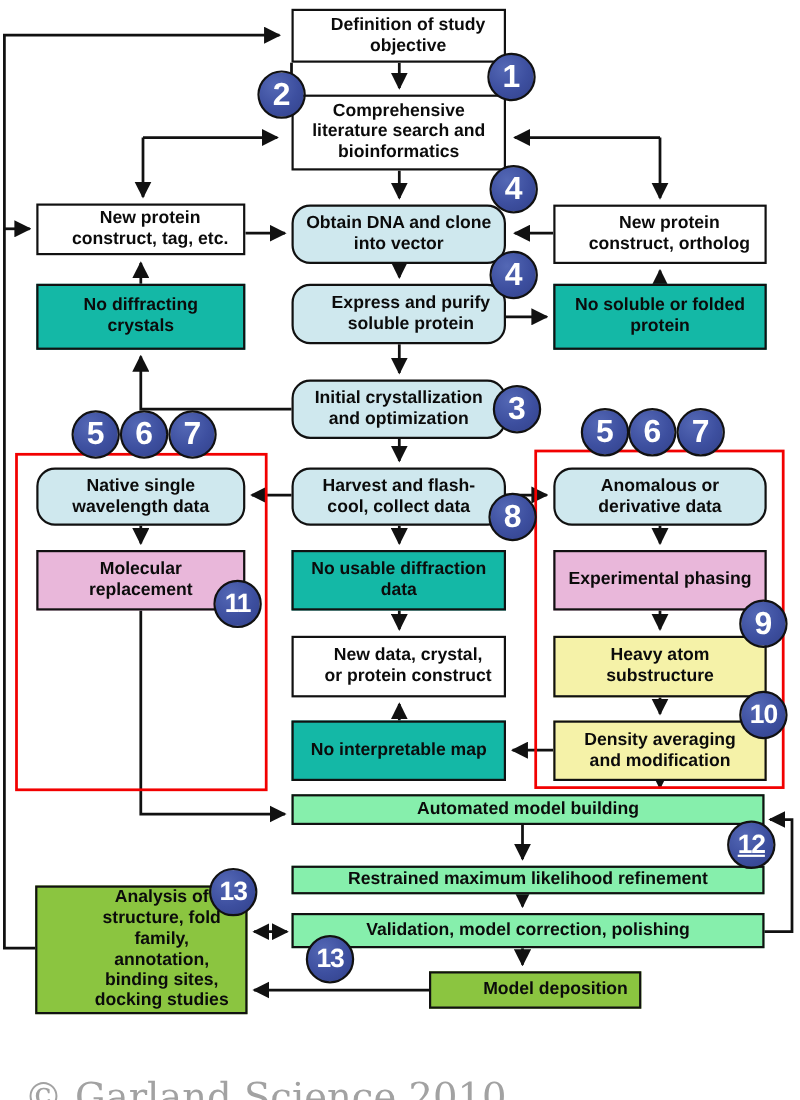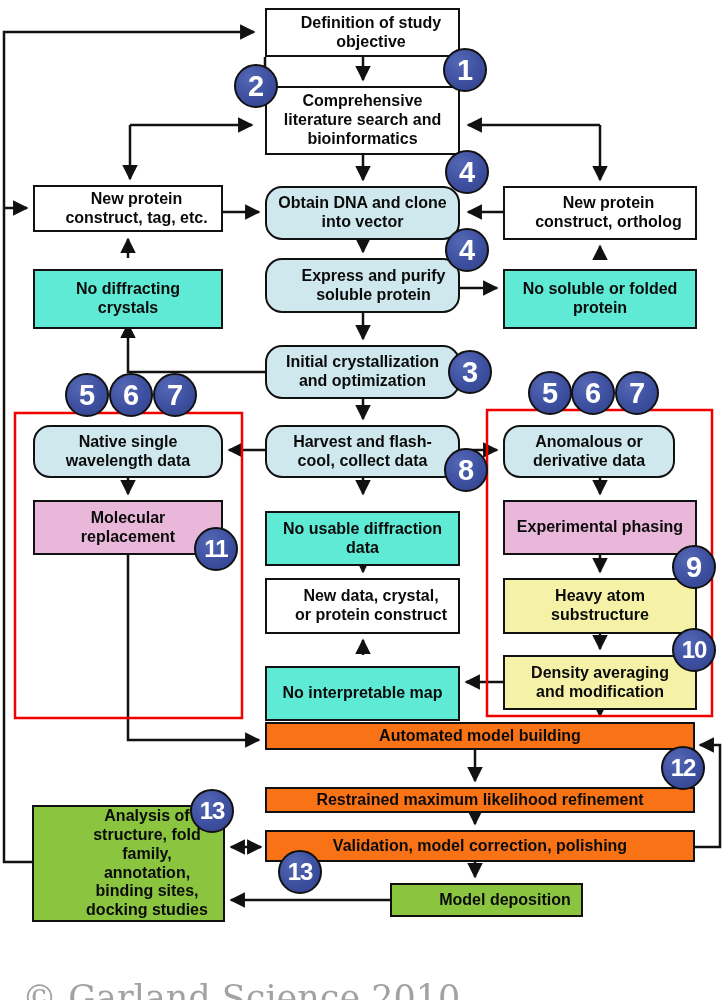--- a/index.html
+++ b/index.html
@@ -11,24 +11,24 @@
   svg.wires{position:absolute;left:0;top:0;z-index:1;}
   .node{
     position:absolute;box-sizing:border-box;z-index:2;
     border:2.5px solid #111;display:flex;align-items:center;justify-content:center;
     text-align:center;font-weight:bold;font-size:16px;line-height:1.17;color:#0b0b0b;
     padding:2px 10px;
   }
   .node.tight{padding:2px 16px;}
   .white{background:#ffffff;padding-left:27px;}
   .blue{background:#cfe8ee;border-radius:17px;}
-  .redbg{background:#5eead4;margin-top:11px;}
+  .redbg{background:#14b8a6;}
   .pink{background:#e9b7da;}
   .yellow{background:#f5f2a8;}
-  .pale{background:#f97316;}
+  .pale{background:#86efac;}
   .green{background:#8bc540;padding-left:47px;}
   .badge{
     position:absolute;z-index:3;border-radius:50%;
     background:radial-gradient(circle at 35% 30%, #5468b5 0%, #3d4f9f 55%, #32418a 100%);
     border:2.5px solid #111;color:#fff;box-sizing:border-box;
     display:flex;align-items:center;justify-content:center;
     font-weight:bold;font-size:29px;width:44px;height:44px;
   }
   .badge.two{font-size:24px;letter-spacing:-1px;}
   .copyright{
@@ -125,21 +125,21 @@
   <div class="node blue" style="left:265px;top:258px;width:195px;height:55px;padding-left:32px;">Express and purify soluble protein</div>
 
   <div class="node redbg" style="left:503px;top:258px;width:194px;height:60px;">No soluble or folded protein</div>
 
   <div class="node blue" style="left:265px;top:345px;width:195px;height:54px;">Initial crystallization and optimization</div>
 
   <div class="node blue" style="left:265px;top:425px;width:195px;height:53px;">Harvest and flash-cool, collect data</div>
 
   <div class="node blue" style="left:33px;top:425px;width:190px;height:53px;">Native single wavelength data</div>
 
-  <div class="node blue" style="left:503px;top:425px;width:172px;height:53px;">Anomalous or derivative data</div>
+  <div class="node blue" style="left:503px;top:425px;width:194px;height:53px;">Anomalous or derivative data</div>
 
   <div class="node pink" style="left:33px;top:500px;width:190px;height:55px;">Molecular replacement</div>
 
   <div class="node redbg" style="left:265px;top:500px;width:195px;height:55px;">No usable diffraction data</div>
 
   <div class="node pink" style="left:503px;top:500px;width:194px;height:55px;">Experimental phasing</div>
 
   <div class="node white" style="left:265px;top:578px;width:195px;height:56px;">New data, crystal, or protein construct</div>
 
   <div class="node yellow" style="left:503px;top:578px;width:194px;height:56px;">Heavy atom substructure</div>
@@ -166,18 +166,18 @@
   <div class="badge" style="left:65px;top:373px;">5</div>
   <div class="badge" style="left:109px;top:373px;">6</div>
   <div class="badge" style="left:153px;top:373px;">7</div>
   <div class="badge" style="left:528px;top:371px;">5</div>
   <div class="badge" style="left:571px;top:371px;">6</div>
   <div class="badge" style="left:615px;top:371px;">7</div>
   <div class="badge" style="left:444px;top:448px;">8</div>
   <div class="badge" style="left:672px;top:545px;">9</div>
   <div class="badge two" style="left:672px;top:628px;">10</div>
   <div class="badge two" style="left:194px;top:527px;">11</div>
-  <div class="badge two" style="left:661px;top:746px;">12</div>
+  <div class="badge two" style="left:661px;top:746px;text-decoration:underline;">12</div>
   <div class="badge two" style="left:190px;top:789px;">13</div>
   <div class="badge two" style="left:278px;top:850px;">13</div>
 
   <div class="copyright">© Garland Science 2010</div>
 </div>
 
 </body></html>

